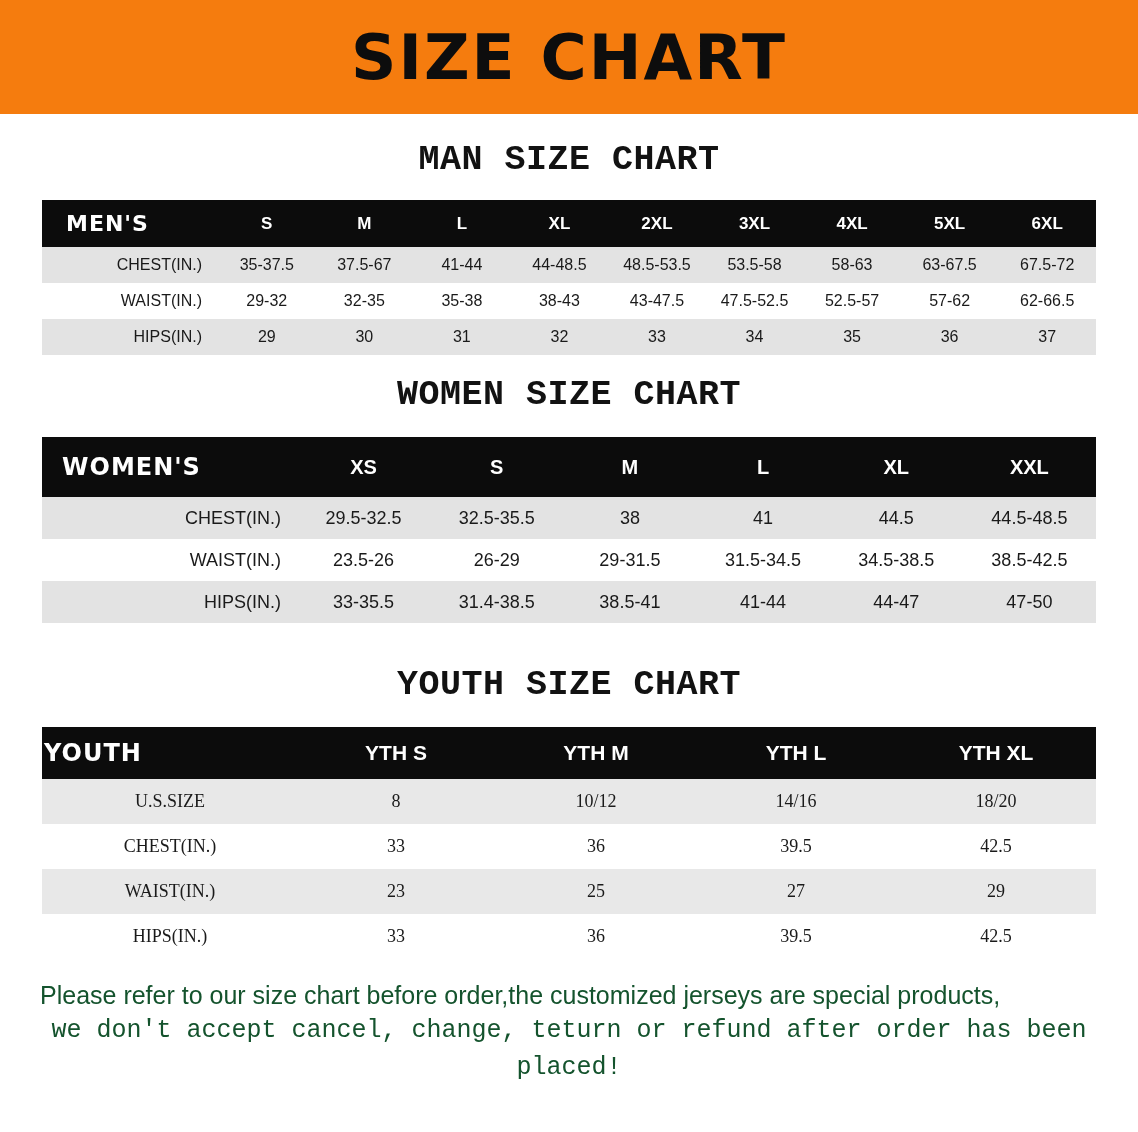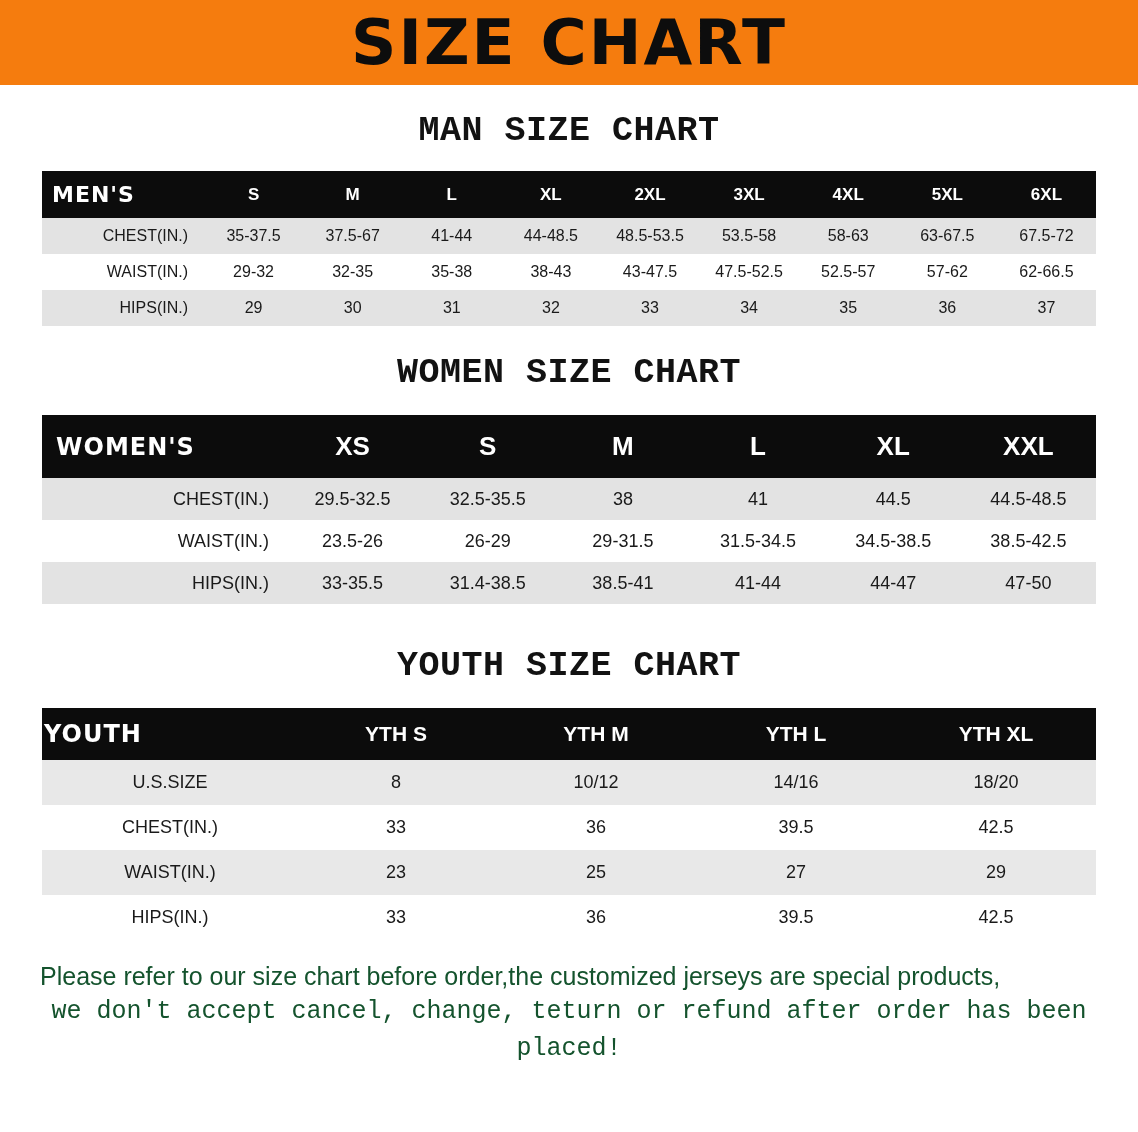--- a/index.html
+++ b/index.html
@@ -17,21 +17,21 @@
     width: 1138px;
     height: 1132px;
     position: relative;
     background: #ffffff;
     display: flex;
     flex-direction: column;
   }
   
   .banner {
     width: 100%;
-    height: 85px;
+    height: 114px;
     background: #f57c0e;
     display: flex;
     align-items: center;
     justify-content: center;
   }
   .banner-title {
     font-family: "DejaVu Sans", sans-serif;
     font-weight: bold;
     font-size: 63px;
     letter-spacing: 2px;
@@ -40,21 +40,21 @@
   }
   
   .section-title {
     text-align: center;
     font-family: Liberation Mono, monospace;
     font-weight: bold;
     color: #121212;
     letter-spacing: 0.5px;
   }
   .st-man    { font-size: 35px; margin-top: 26px; margin-bottom: 20px; }
-  .st-women  { font-size: 35px; margin-top: 27px; margin-bottom: 22px; }
+  .st-women  { font-size: 35px; margin-top: 20px; margin-bottom: 22px; }
   .st-youth  { font-size: 35px; margin-top: 42px; margin-bottom: 22px; }
 
   
   .tbl-wrap {
     margin: 0 42px;
   }
   table.sizetbl {
     width: 1054px;
     border-collapse: collapse;
     table-layout: fixed;
@@ -70,21 +70,21 @@
   table.sizetbl thead tr {
     background: #0c0c0c;
   }
   table.sizetbl thead th {
     color: #ffffff;
     font-weight: bold;
     padding: 11px 2px;
   }
   table.sizetbl thead th.rowlabel {
     text-align: left;
-    padding-left: 10px;
+    padding-left: 24px;
     font-family: "DejaVu Sans", sans-serif;
     letter-spacing: 1px;
   }
   table.sizetbl tbody td {
     padding: 9px 2px;
   }
   table.sizetbl tbody td.rowlabel {
     text-align: right;
     padding-right: 16px;
     font-family: "Liberation Sans", sans-serif;
@@ -95,34 +95,34 @@
   #men-table thead th { font-size: 17px; }
   #men-table thead th.rowlabel { font-size: 22px; }
   #men-table tbody td { font-size: 16px; }
   #men-table tbody td.rowlabel { font-size: 16px; }
   #men-table tbody tr:nth-child(odd)  { background: #e3e3e3; }
   #men-table tbody tr:nth-child(even) { background: #ffffff; }
   #men-table thead th:first-child,
   #men-table tbody td:first-child { width: 150px; }
 
   
-  #women-table thead th { font-size: 26px; }
+  #women-table thead th { font-size: 20px; }
   #women-table thead th.rowlabel { font-size: 24px; }
   #women-table tbody td { font-size: 18px; }
   #women-table tbody tr { height: 42px; }
   #women-table tbody tr:nth-child(odd)  { background: #e3e3e3; }
   #women-table tbody tr:nth-child(even) { background: #ffffff; }
-  #women-table thead th { padding: 16px 14px; }
+  #women-table thead th { padding: 16px 20px; }
   #women-table thead th:first-child,
   #women-table tbody td:first-child { width: 215px; }
 
   
   #youth-table thead th { font-size: 21px; }
   #youth-table thead th.rowlabel { font-size: 24px; }
-  #youth-table tbody td { font-size: 18px; }
+  #youth-table tbody td { font-size: 18px; font-family: Liberation Serif, serif; }
   #youth-table thead th { padding: 12px 2px; }
   #youth-table tbody tr { height: 45px; }
   #youth-table tbody tr:nth-child(odd)  { background: #e8e8e8; }
   #youth-table tbody tr:nth-child(even) { background: #ffffff; }
   #youth-table thead th:first-child,
   #youth-table tbody td:first-child { width: 250px; }
   #youth-table tbody td.rowlabel { text-align: center; padding-right: 0; }
 
   
   .note {

